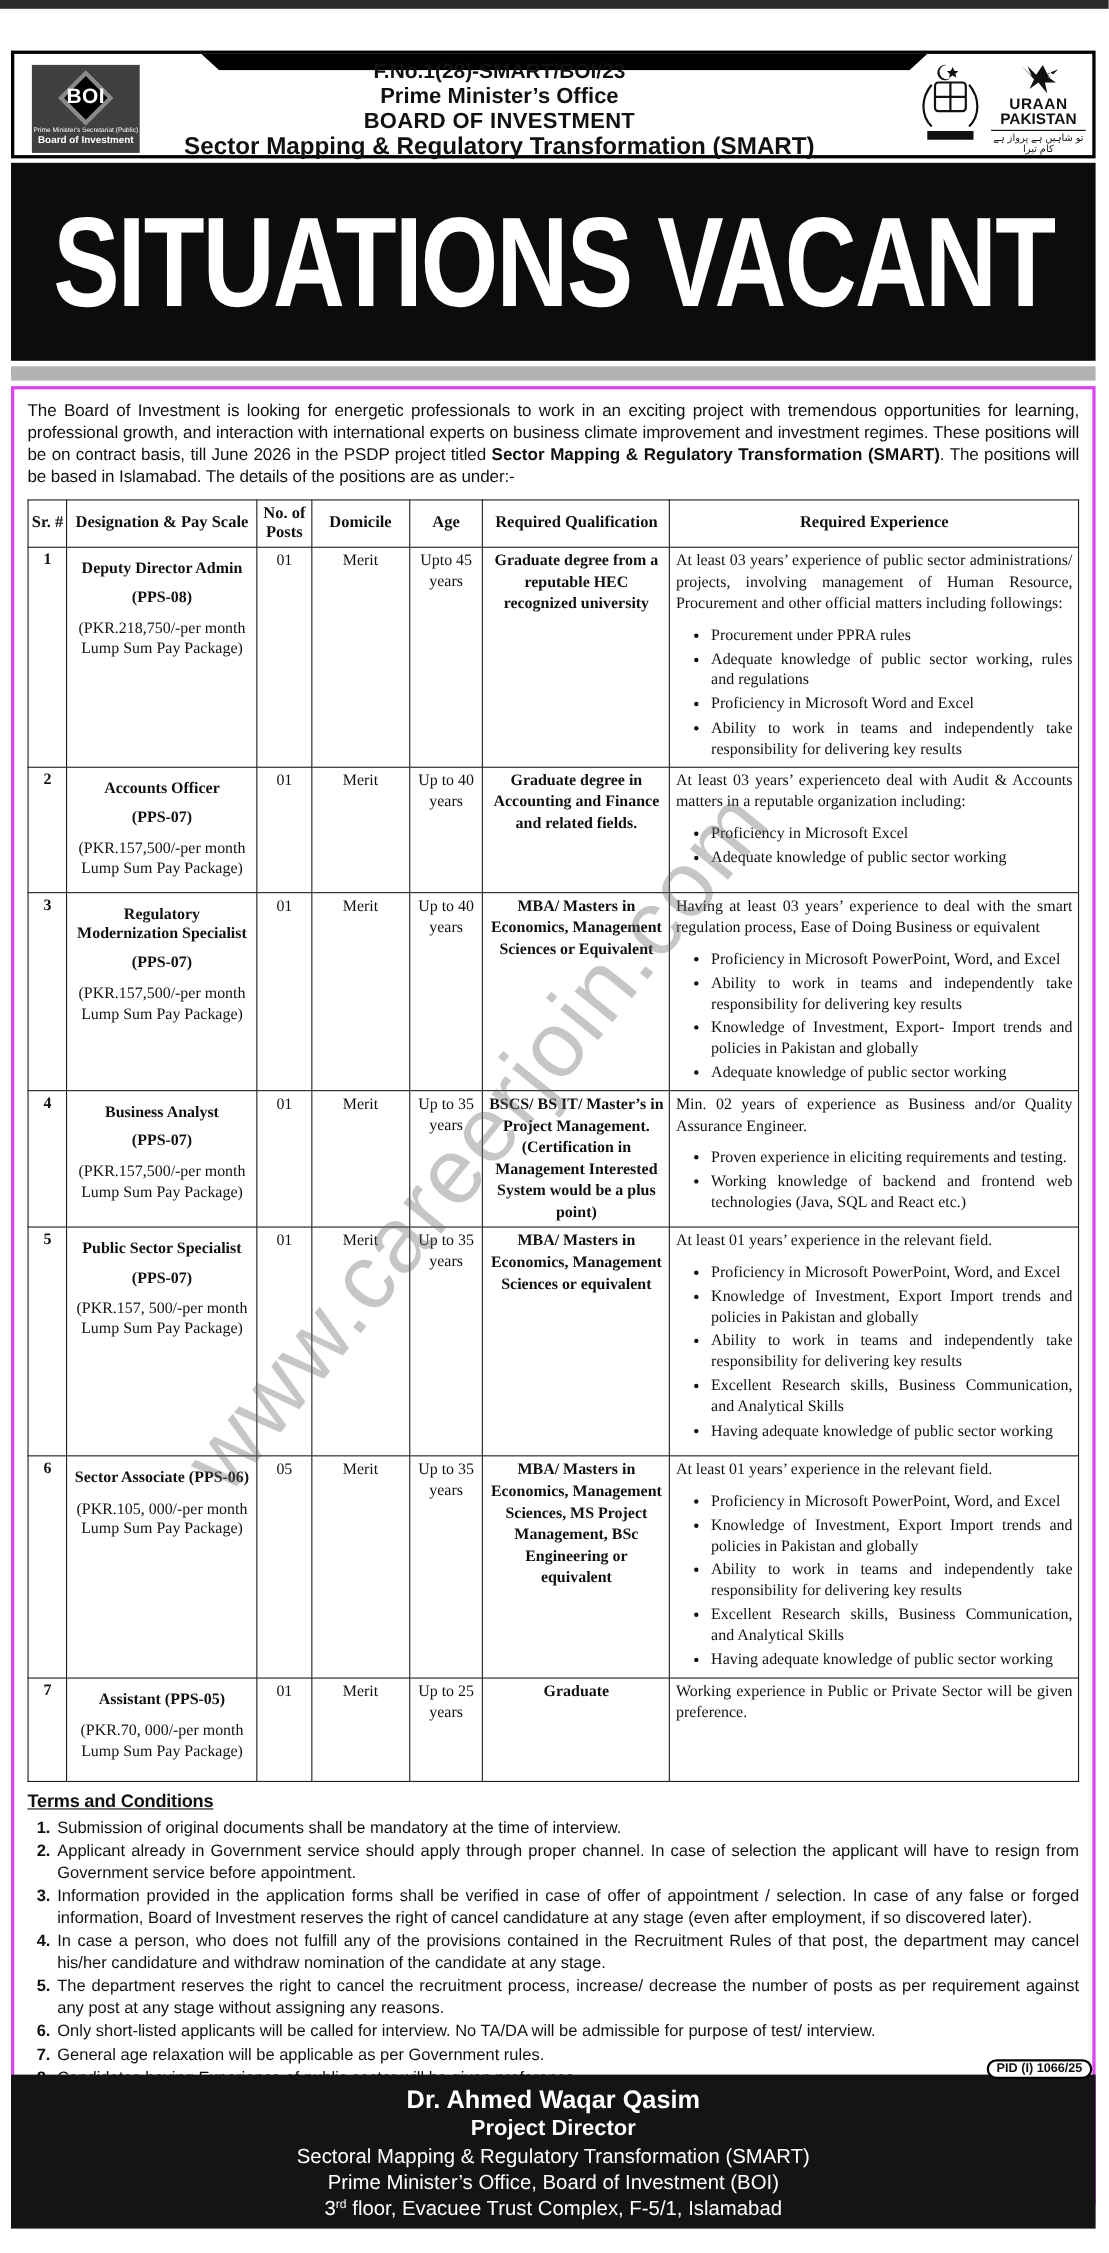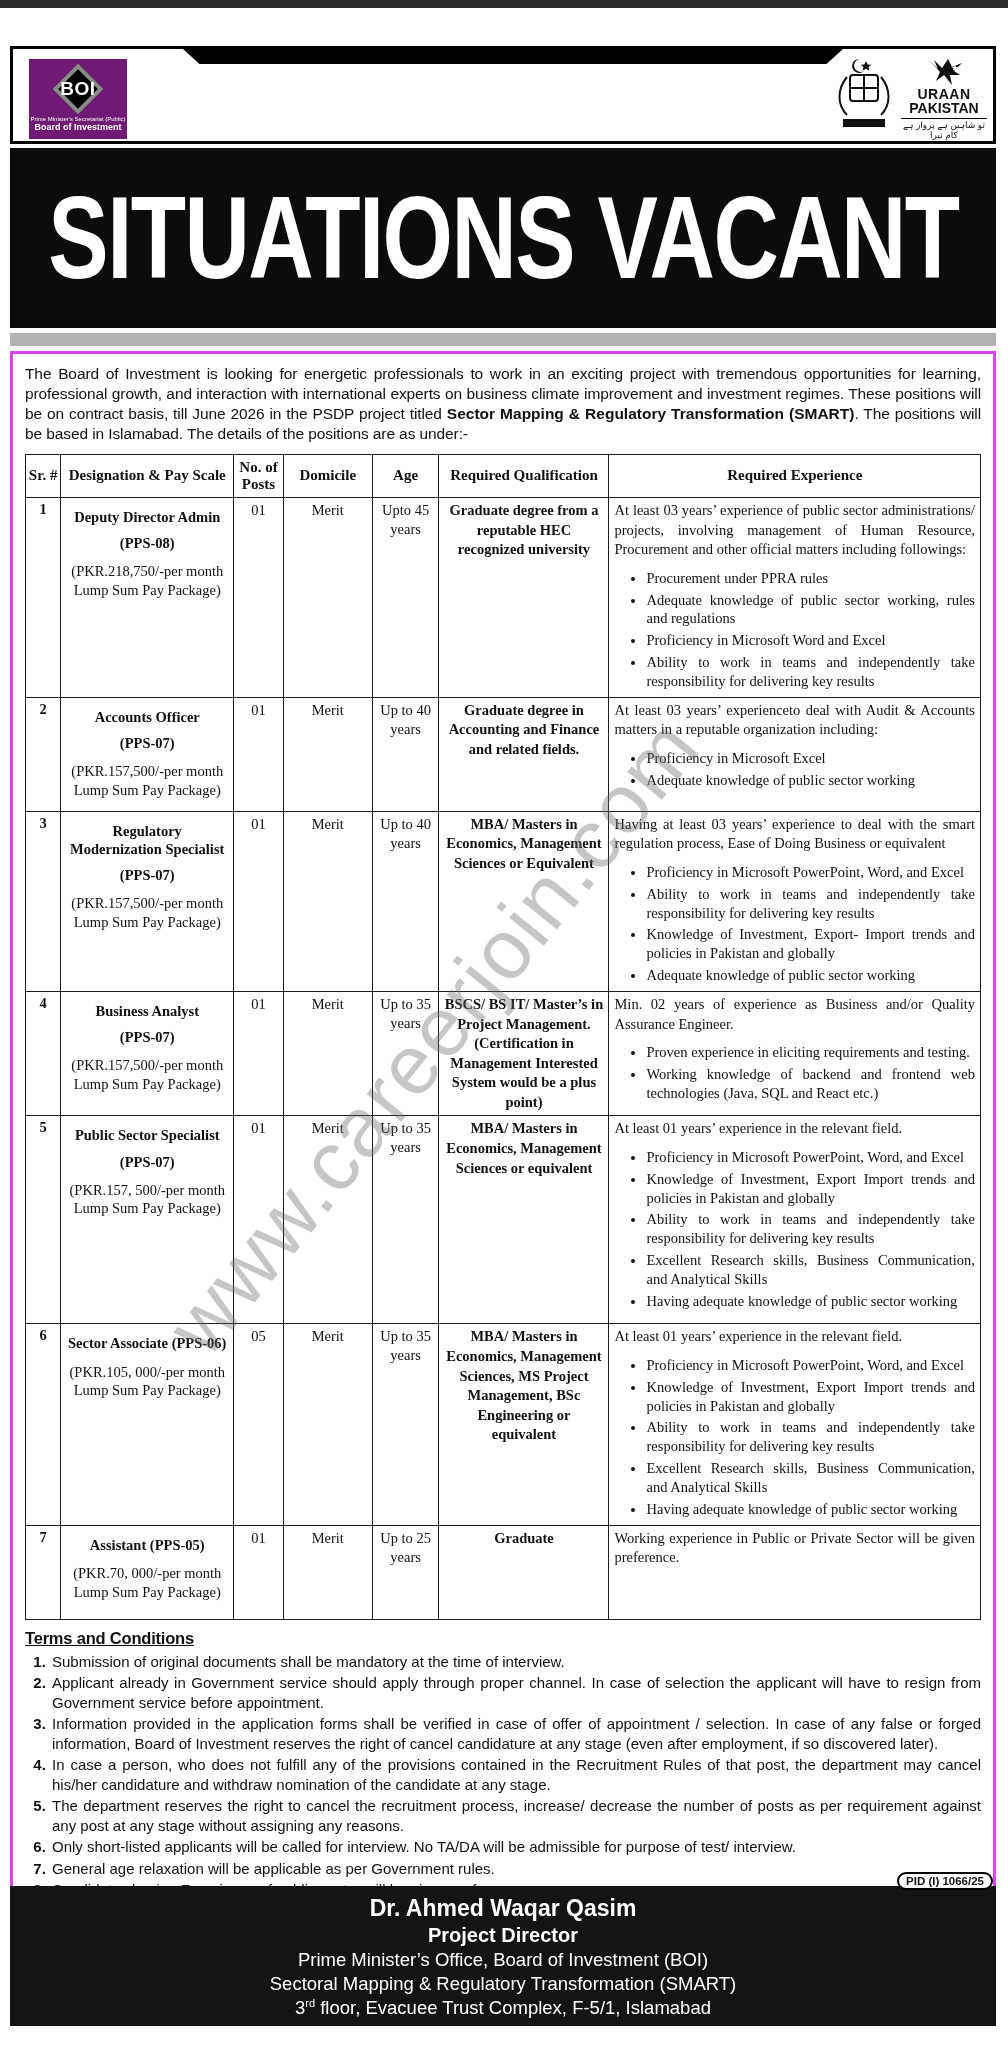--- a/index.html
+++ b/index.html
@@ -11,21 +11,21 @@
     width:1008px;height:2048px;overflow:hidden;background:var(--paper);
     font-family:"Liberation Sans",sans-serif;color:var(--ink);
   }
   .page{position:relative;width:1008px;height:2048px;}
   .topbar{position:absolute;top:0;left:0;width:100%;height:8px;background:#2b2b2b;}
 
   
   .header-box{position:absolute;top:46px;left:10px;right:12px;height:98px;border:3px solid #000;background:#fff;}
   .header-band{position:absolute;top:0;left:170px;width:660px;height:15px;background:#000;
     clip-path:polygon(0 0,100% 0,97.5% 100%,2.5% 100%);}
-  .boi-logo{position:absolute;left:16px;top:10px;width:98px;height:80px;background:#701a75;color:#fff;
+  .boi-logo{position:absolute;left:16px;top:10px;width:98px;height:80px;background:#404040;color:#fff;
     display:flex;flex-direction:column;align-items:center;justify-content:flex-start;}
   .diamond-wrap{position:relative;width:60px;height:54px;margin-top:3px;flex:0 0 auto;}
   .diamond{position:absolute;left:50%;top:50%;width:36px;height:36px;border:4px solid #8a8a8a;
     transform:translate(-50%,-50%) rotate(45deg);background:#000;}
   .diamond-text{position:absolute;left:0;top:0;width:100%;height:100%;display:flex;align-items:center;justify-content:center;
     font-weight:bold;font-size:19px;letter-spacing:.5px;color:#fff;}
   .boi-cap1{font-size:6px;line-height:1.2;}
   .boi-cap2{font-size:9px;font-weight:bold;line-height:1.1;}
   .header-center{position:absolute;left:128px;right:226px;top:7px;text-align:center;font-weight:bold;line-height:1.1;}
   .h-file{font-size:19px;}
@@ -97,20 +97,26 @@
 
     <div class="boi-logo">
       <div class="diamond-wrap">
         <div class="diamond"></div>
         <div class="diamond-text">BOI</div>
       </div>
       <div class="boi-cap1">Prime Minister's Secretariat (Public)</div>
       <div class="boi-cap2">Board of Investment</div>
     </div>
 
+    <div class="header-center">
+      <div class="h-file">F.No.1(28)-SMART/BOI/23</div>
+      <div class="h-office">Prime Minister’s Office</div>
+      <div class="h-org">BOARD OF INVESTMENT</div>
+      <div class="h-project">Sector Mapping &amp; Regulatory Transformation (SMART)</div>
+    </div>
 
     <div class="header-right">
       <svg class="emblem" viewBox="0 0 62 80">
         <g fill="none" stroke="#111" stroke-width="2">
           <path d="M31 14 a7 7 0 1 1 -4 -12 a6.5 6.5 0 1 0 4 12" fill="#111" stroke="none"></path>
           <path d="M33 4 l1.6 3.4 3.7 .3 -2.8 2.4 .9 3.6 -3.4 -2 -3.4 2 .9 -3.6 -2.8 -2.4 3.7 -.3 z" fill="#111" stroke="none"></path>
           <rect x="17" y="18" width="28" height="26" rx="3"></rect>
           <line x1="31" y1="18" x2="31" y2="44"></line>
           <line x1="17" y1="31" x2="45" y2="31"></line>
           <path d="M14 20 C4 32 4 48 14 58"></path>
@@ -319,19 +325,19 @@
     <div class="sec-heading">How to Apply</div>
     <ol class="num-list">
         <li><span>Interested candidates for the positions must visit National Job Portal web site: https://www.njp.gov.pk/ to apply online within 15 days of publication of advertisement. For further information/queries, please visit https://www.njp.gov.pk/.</span></li>
       </ol>
   </div>
 
   <div class="pid-badge">PID (I) 1066/25</div>
   <div class="footer">
     <div class="f-name">Dr. Ahmed Waqar Qasim</div>
     <div class="f-role">Project Director</div>
+    <div class="f-line">Sectoral Mapping &amp; Regulatory Transformation (SMART)</div>
     <div class="f-line">Prime Minister’s Office, Board of Investment (BOI)</div>
-    <div class="f-line">Sectoral Mapping &amp; Regulatory Transformation (SMART)</div>
     <div class="f-line"><span>3</span><sup>rd</sup><span> floor, Evacuee Trust Complex, F-5/1, Islamabad</span></div>
   </div>
 
   <div class="watermark">www.careerjoin.com</div>
 </div>
 
 </body></html>

